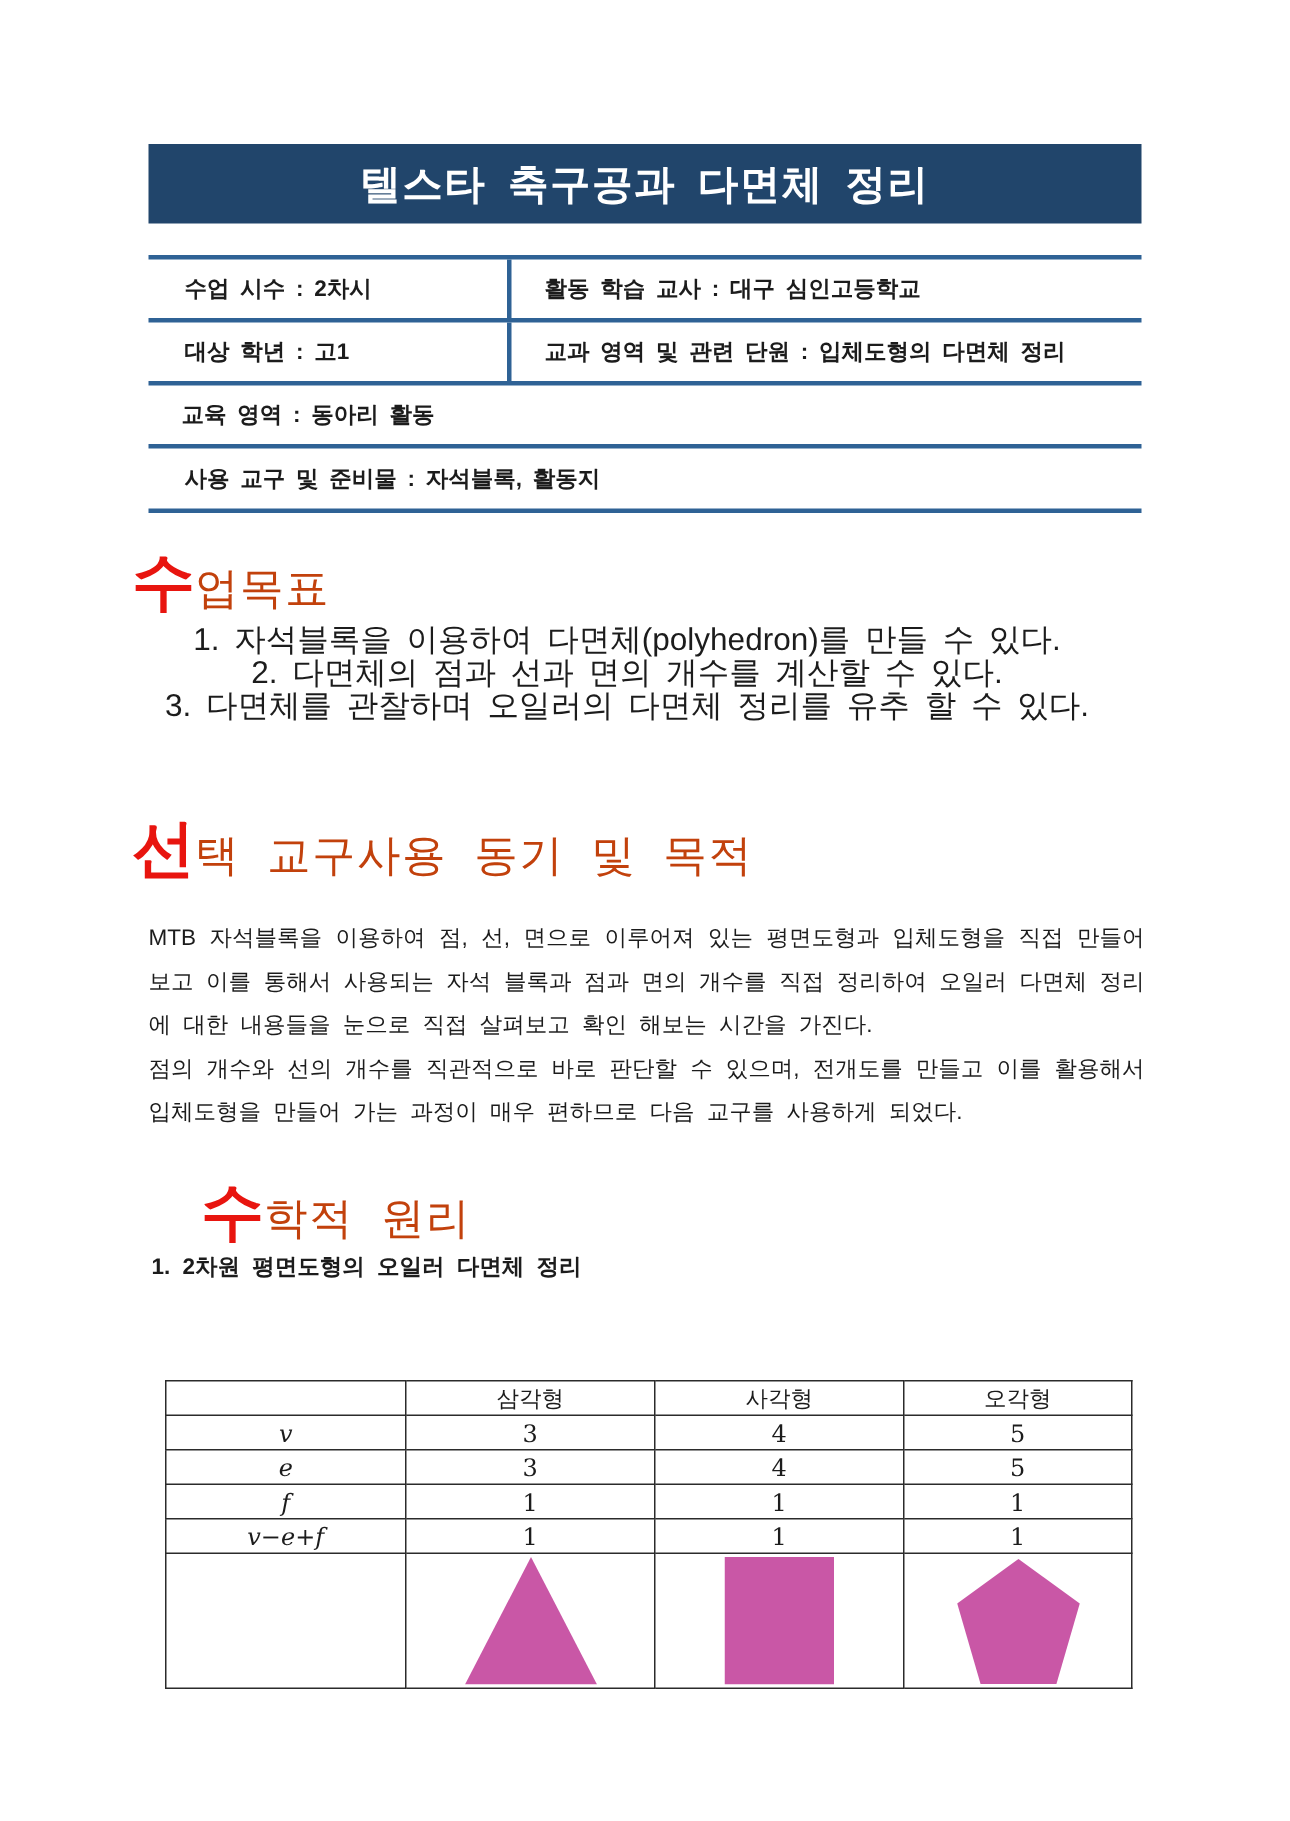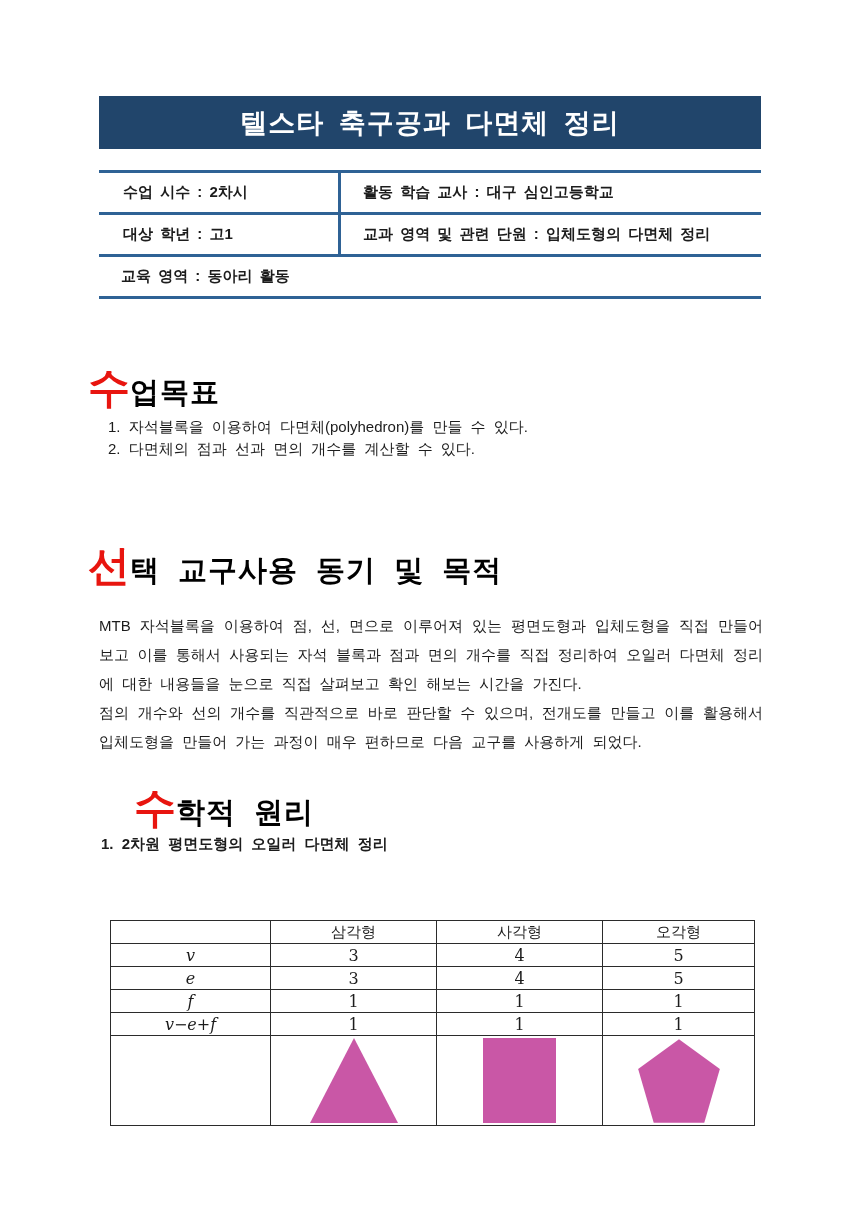--- a/index.html
+++ b/index.html
@@ -26,25 +26,25 @@
   .info-row { display:flex; height:42px; border-bottom:3px solid var(--line-blue,#2f6295); }
   .info-cell { display:flex; align-items:center; font-size:15px; font-weight:bold; word-spacing:3px; }
   .info-cell.left  { width:242px; padding-left:24px; border-right:3px solid var(--line-blue,#2f6295); }
   .info-cell.right { flex:1; padding-left:22px; }
   .info-footer { display:flex; align-items:center; height:43px; border-bottom:3px solid var(--line-blue,#2f6295);
                  font-size:15px; font-weight:bold; padding-left:24px; word-spacing:3px; }
 
   
   .sec-head { position:absolute; left:88px; white-space:nowrap; }
   .sec-head .first { color:var(--accent-red,#e8150f); font-size:42px; font-weight:bold; }
-  .sec-head .rest  { color:#000000; font-size:29px; font-weight:bold; word-spacing:9px; letter-spacing:1px; }
+  .sec-head .rest  { color:#c2410c; font-size:29px; font-weight:normal; word-spacing:9px; letter-spacing:1px; }
 
   
   .goals-list { position:absolute; left:108px; top:416px; width:620px; }
-  .goals-list div { font-size:15px; line-height:22px; word-spacing:4px; }
+  .goals-list div { font-size:21px; line-height:22px; word-spacing:4px;text-align:center; }
 
   
   .motive-text { position:absolute; left:99px; top:611px; width:664px; }
   .motive-text p { font-size:15px; line-height:29px; text-align:justify; word-spacing:4px; }
 
   
   .subsection { position:absolute; left:101px; top:835px; font-size:15px; font-weight:bold; word-spacing:4px; }
   .principle-lines { position:absolute; left:99px; top:860px; width:680px; font-size:15px; line-height:27px; word-spacing:3px; }
   .principle-lines .l1 { padding-left:9px; }
   .math { font-family:"DejaVu Serif","Liberation Serif",serif; font-style:italic; font-size:16px; }
@@ -82,28 +82,30 @@
       <div class="info-cell left">수업 시수 : 2차시</div>
       <div class="info-cell right">활동 학습 교사 : 대구 심인고등학교</div>
     </div>
     <div class="info-row">
       <div class="info-cell left">대상 학년 : 고1</div>
       <div class="info-cell right">교과 영역 및 관련 단원 : 입체도형의 다면체 정리</div>
     </div>
     <div class="info-row">
       <div class="info-cell right">교육 영역 : 동아리 활동</div>
     </div>
+    <div class="info-footer">사용 교구 및 준비물 : 자석블록, 활동지</div>
   </div>
 
   <div class="sec-head" style="top:360px;">
     <span class="first">수</span><span class="rest">업목표</span>
   </div>
   <div class="goals-list">
     <div>1. 자석블록을 이용하여 다면체(polyhedron)를 만들 수 있다.</div>
     <div>2. 다면체의 점과 선과 면의 개수를 계산할 수 있다.</div>
+    <div>3. 다면체를 관찰하며 오일러의 다면체 정리를 유추 할 수 있다.</div>
   </div>
 
   <div class="sec-head" style="top:538px;">
     <span class="first">선</span><span class="rest">택 교구사용 동기 및 목적</span>
   </div>
   <div class="motive-text">
     <p>MTB 자석블록을 이용하여 점, 선, 면으로 이루어져 있는 평면도형과 입체도형을 직접 만들어 보고 이를 통해서 사용되는 자석 블록과 점과 면의 개수를 직접 정리하여 오일러 다면체 정리에 대한 내용들을 눈으로 직접 살펴보고 확인 해보는 시간을 가진다.</p>
     <p>점의 개수와 선의 개수를 직관적으로 바로 판단할 수 있으며, 전개도를 만들고 이를 활용해서 입체도형을 만들어 가는 과정이 매우 편하므로 다음 교구를 사용하게 되었다.</p>
   </div>
 

